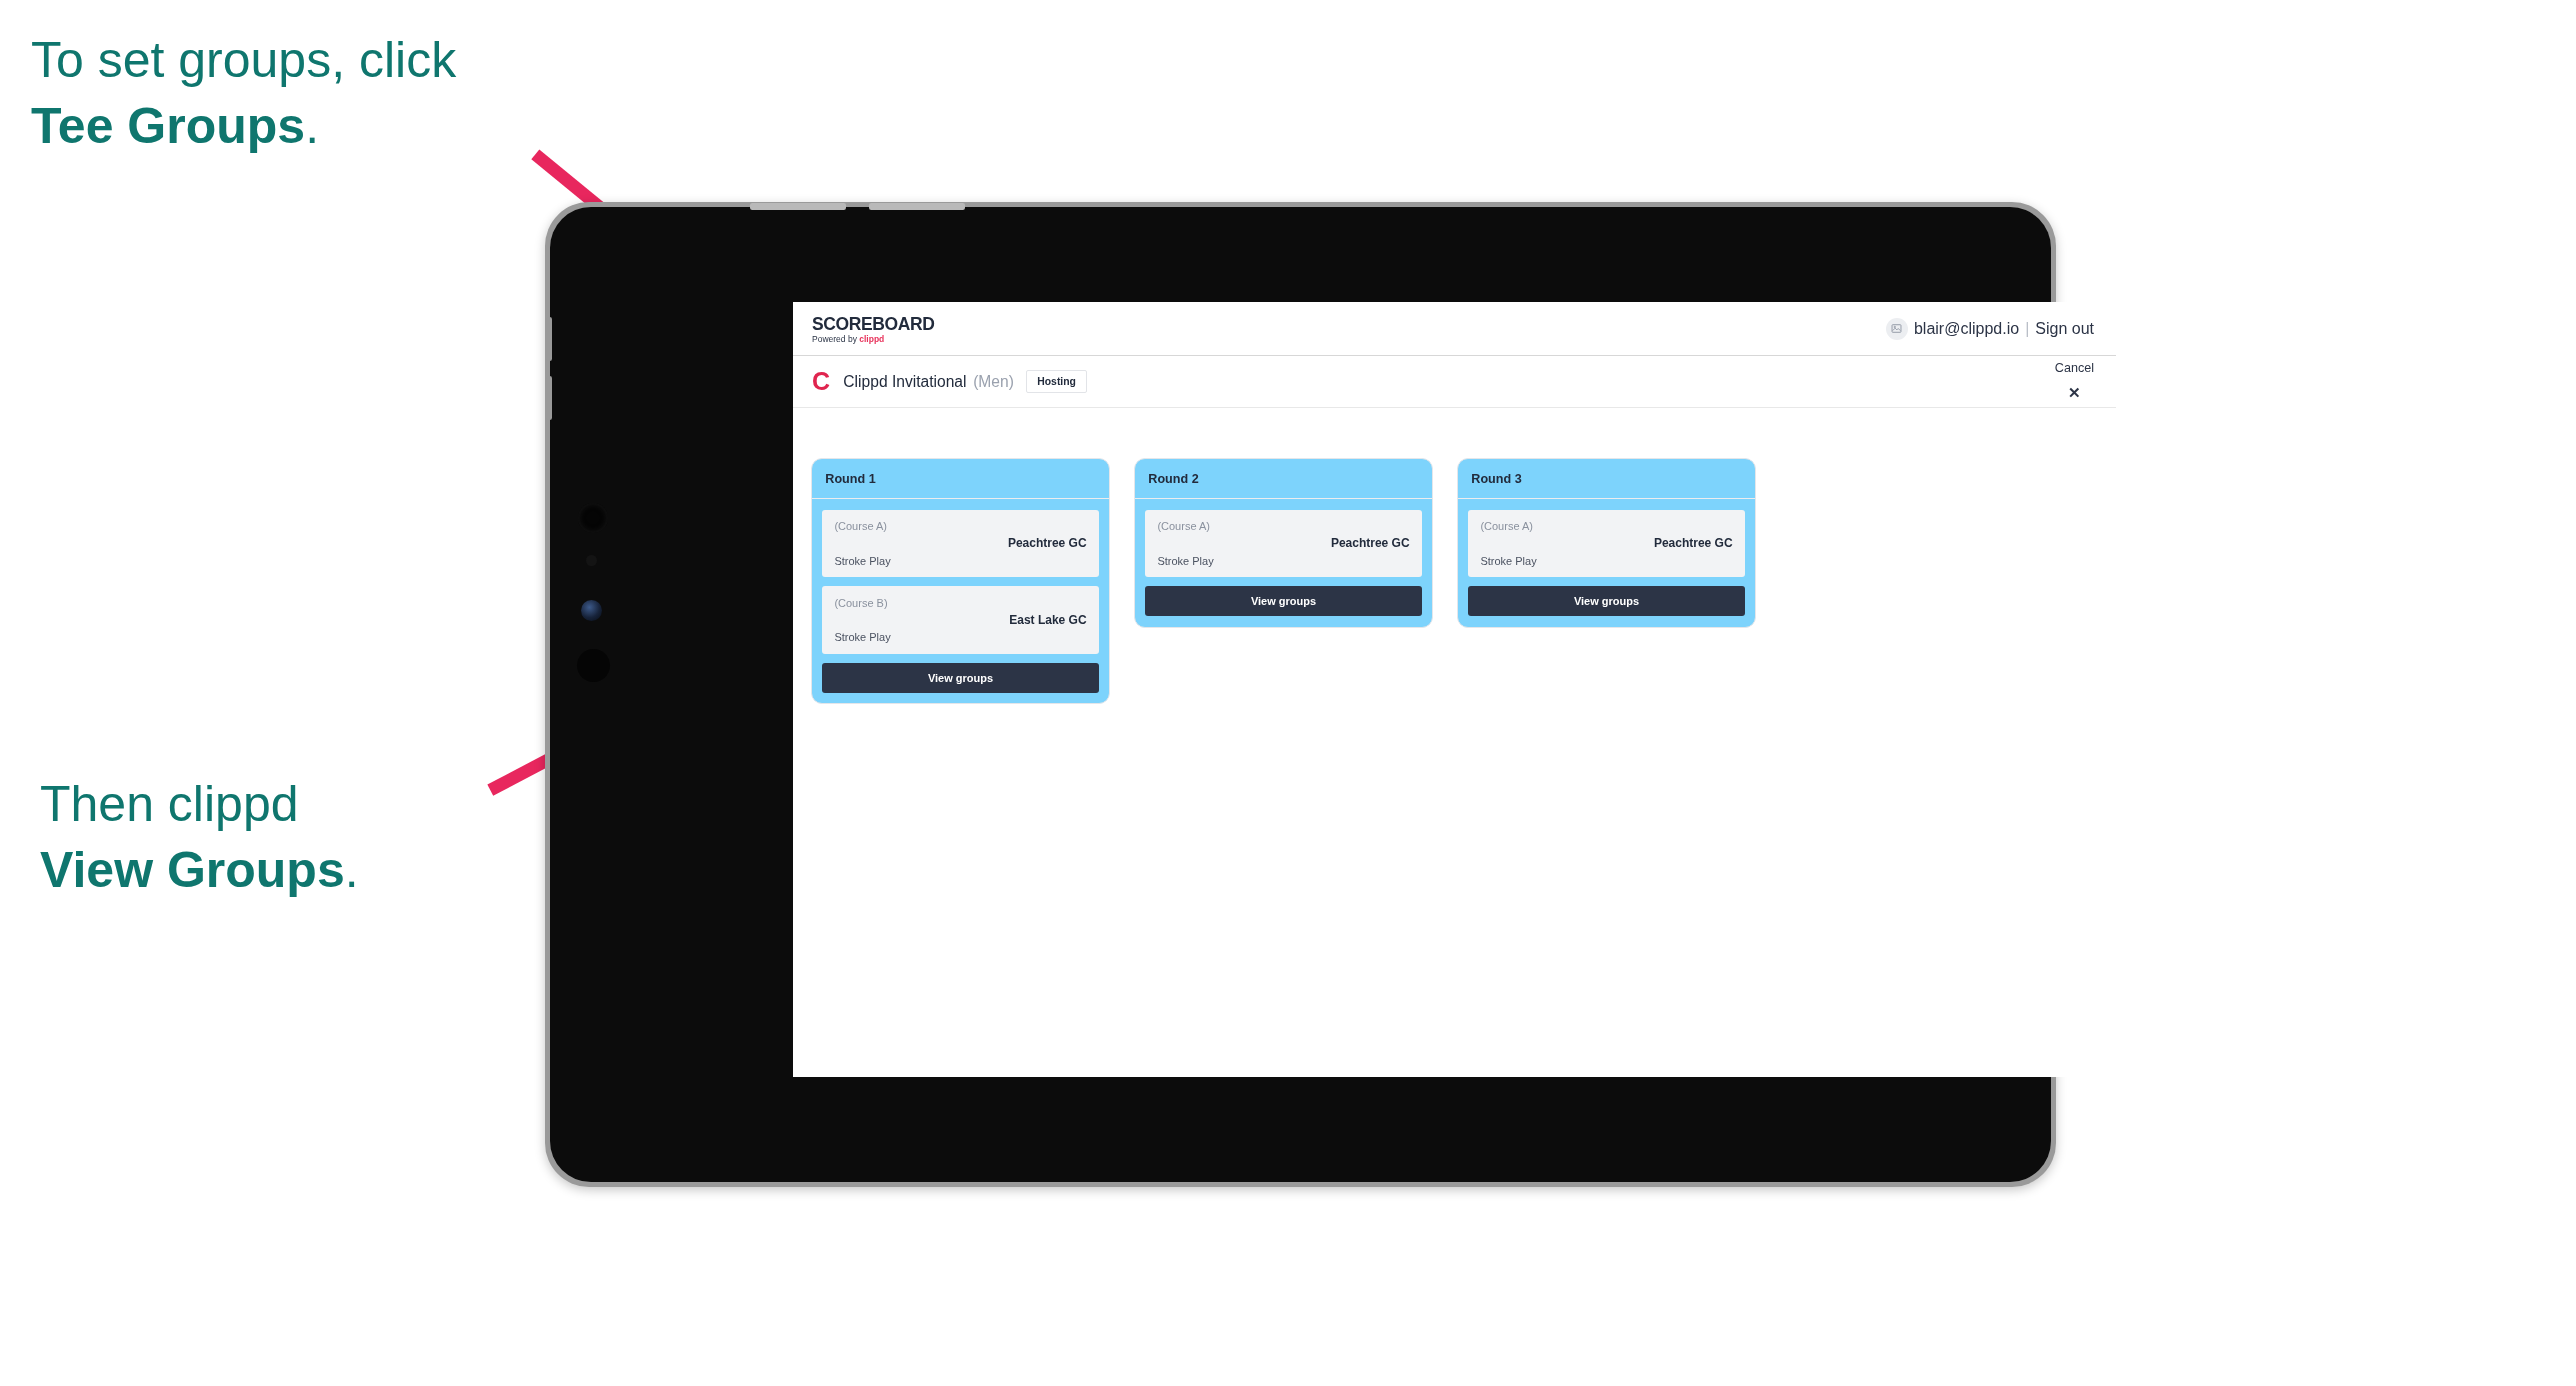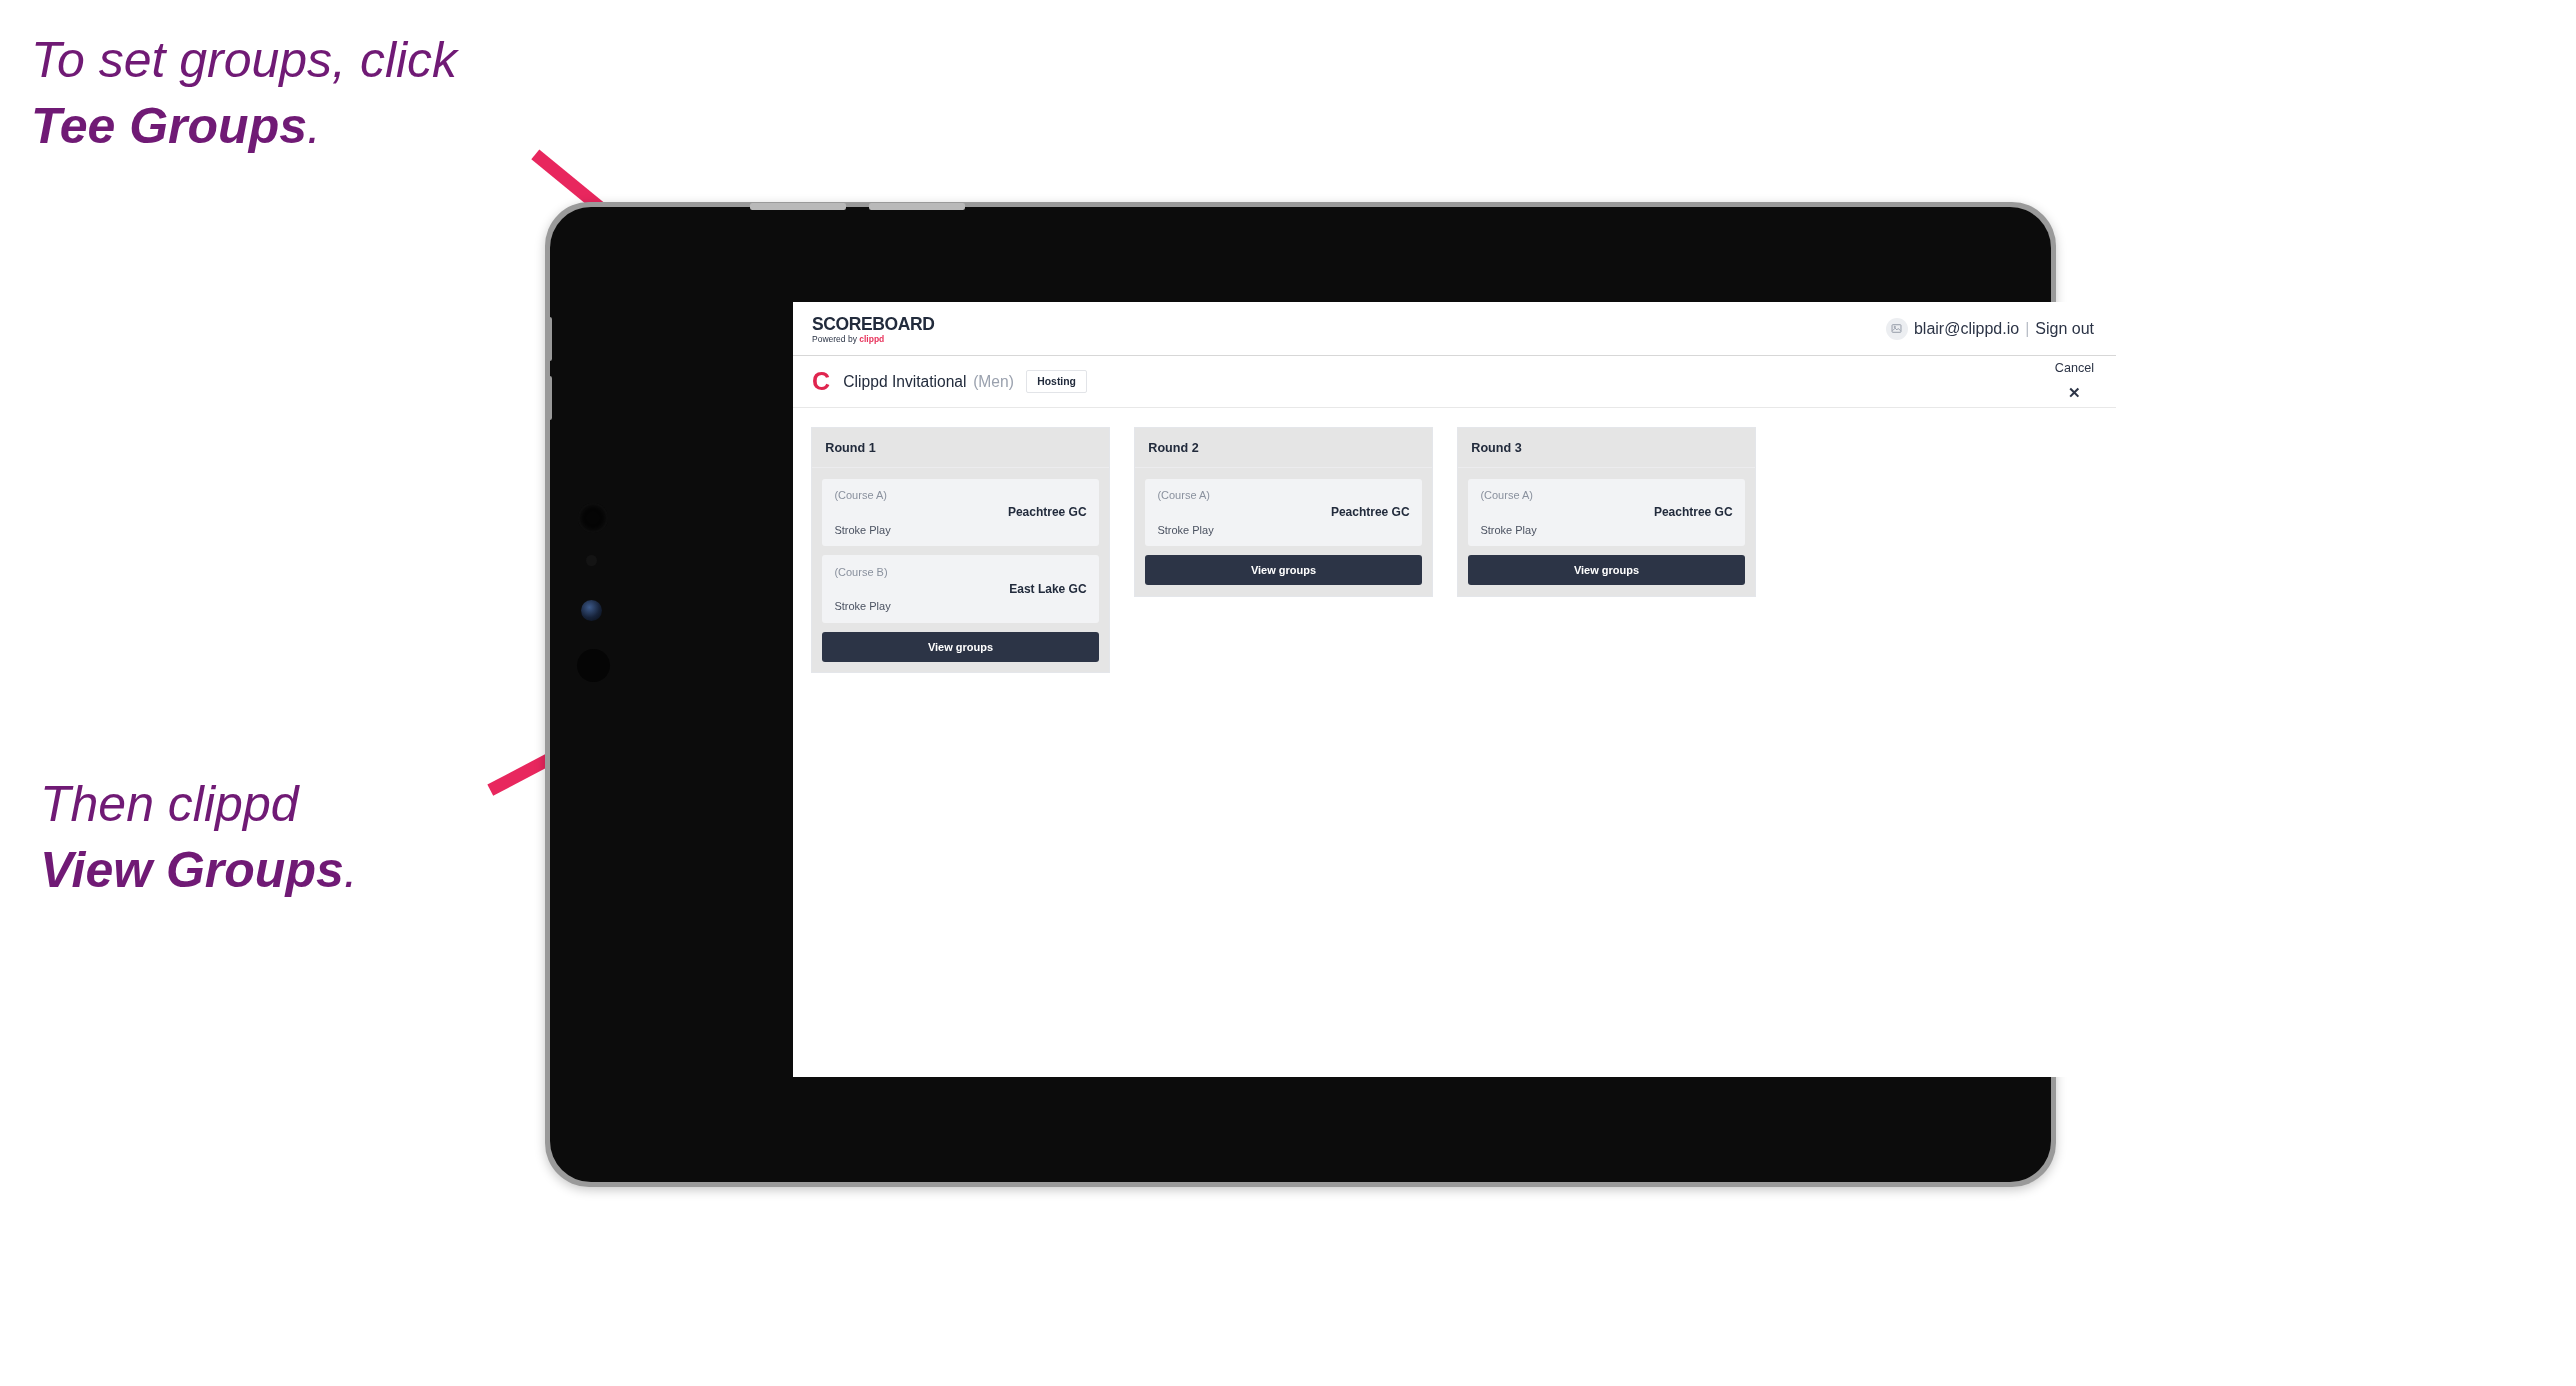--- a/index.html
+++ b/index.html
@@ -11,25 +11,24 @@
     width: 2576px;
     height: 1386px;
     position: relative;
     font-family: "Liberation Sans", sans-serif;
     overflow: hidden;
   }
 
   
   .callout {
     position: absolute;
-    color: #701a75;
+    color: #0f766e;
     font-family: "Liberation Sans", sans-serif;
     line-height: 1.32;
     white-space: pre-line;
-    font-style: italic;
   }
   #callout-top {
     left: 31px;
     top: 27px;
     font-size: 50px;
     width: 667px;
   }
   #callout-bottom {
     left: 40px;
     top: 771px;
@@ -277,24 +276,25 @@
   
   .content {
     background: #ffffff;
     padding: 19px 18px;
     display: flex;
     gap: 24px;
     align-items: flex-start;
   }
   .round-card {
     width: 299px;
-    background: #e5e5e5;
+    background: #7dd3fc;
     border: 0.7px solid #e4e6ea;
-    border-radius: 0;
+    border-radius: 11px;
     box-sizing: border-box;
+    margin-top: 31px;
   }
   .round-header {
     padding: 12.6px 13.3px;
     font-size: 12.6px;
     font-weight: bold;
     color: #222b3c;
     border-bottom: 0.7px solid #ececee;
   }
   .round-body {
     padding: 10.4px;

